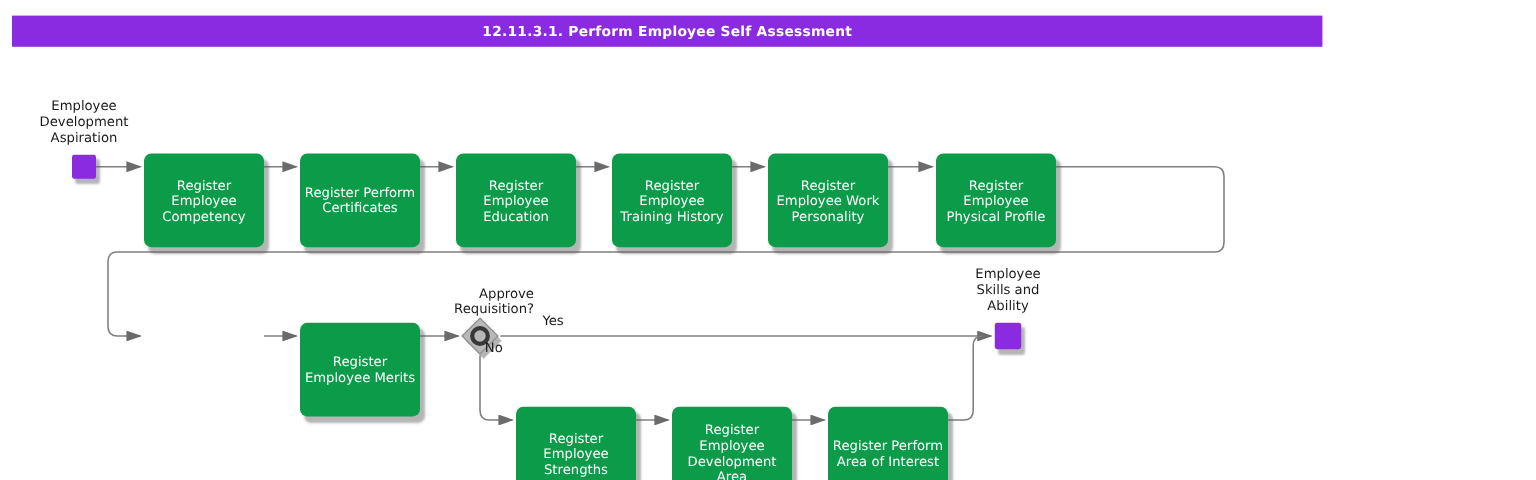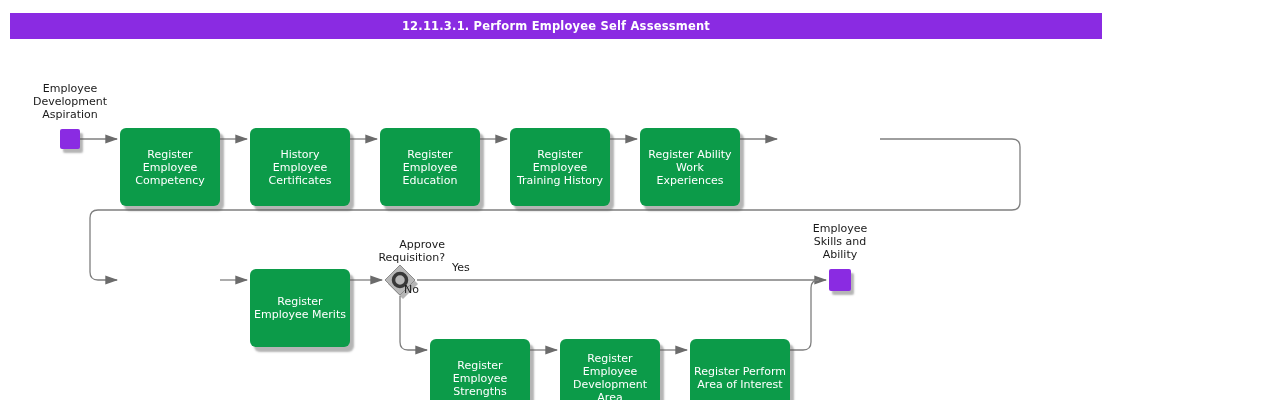--- a/index.html
+++ b/index.html
@@ -72,24 +72,25 @@
       <polygon points="388,284 403,269 418,284 403,299" fill="rgba(90,90,90,.45)"></polygon>
       <polygon points="385,280 400,265 415,280 400,295" fill="#b8b8b8" stroke="#8c8c8c" stroke-width="1"></polygon>
       <circle cx="400" cy="280" r="6.5" fill="none" stroke="#383838" stroke-width="3.5"></circle>
     </g>
   </svg>
 
   <div class="io-label" style="left:25px;top:82px;width:90px;">Employee Development Aspiration</div>
   <div class="event-square" style="left:60px;top:129px;"></div>
 
   <div class="task" style="left:120px;top:100px;">Register Employee Competency</div>
-  <div class="task" style="left:250px;top:100px;">History Employee Certificates</div>
+  <div class="task" style="left:250px;top:100px;">Register Perform Certificates</div>
   <div class="task" style="left:380px;top:100px;">Register Employee Education</div>
   <div class="task" style="left:510px;top:100px;">Register Employee Training History</div>
-  <div class="task" style="left:640px;top:100px;">Register Ability Work Experiences</div>
+  <div class="task" style="left:640px;top:100px;">Register Employee Work Personality</div>
+  <div class="task" style="left:780px;top:100px;">Register Employee Physical Profile</div>
 
   <div class="task" style="left:250px;top:241px;">Register Employee Merits</div>
 
   <div class="io-label" style="left:355px;top:238px;width:90px;text-align:right;">Approve Requisition?</div>
   <div class="edge-label" style="left:452px;top:262px;">Yes</div>
   <div class="edge-label" style="left:404px;top:284px;">No</div>
 
   <div class="task" style="left:430px;top:311px;">Register Employee Strengths</div>
   <div class="task" style="left:560px;top:311px;">Register Employee Development Area</div>
   <div class="task" style="left:690px;top:311px;">Register Perform Area of Interest</div>

